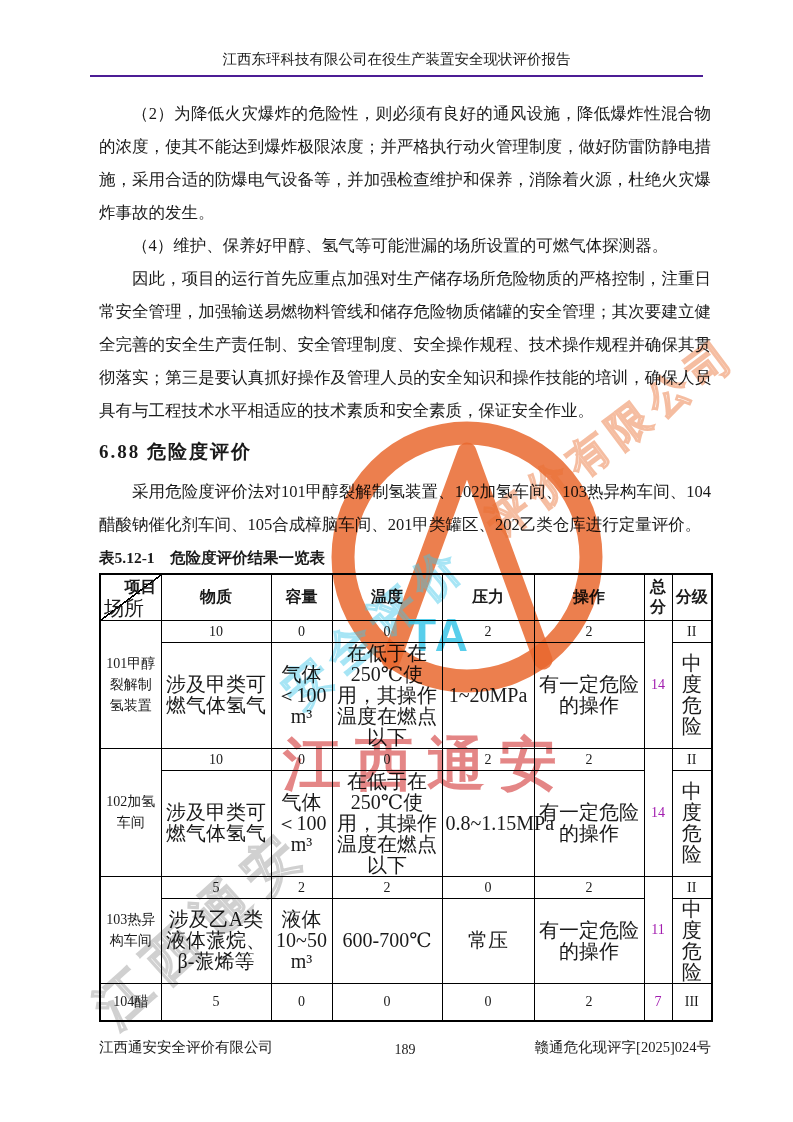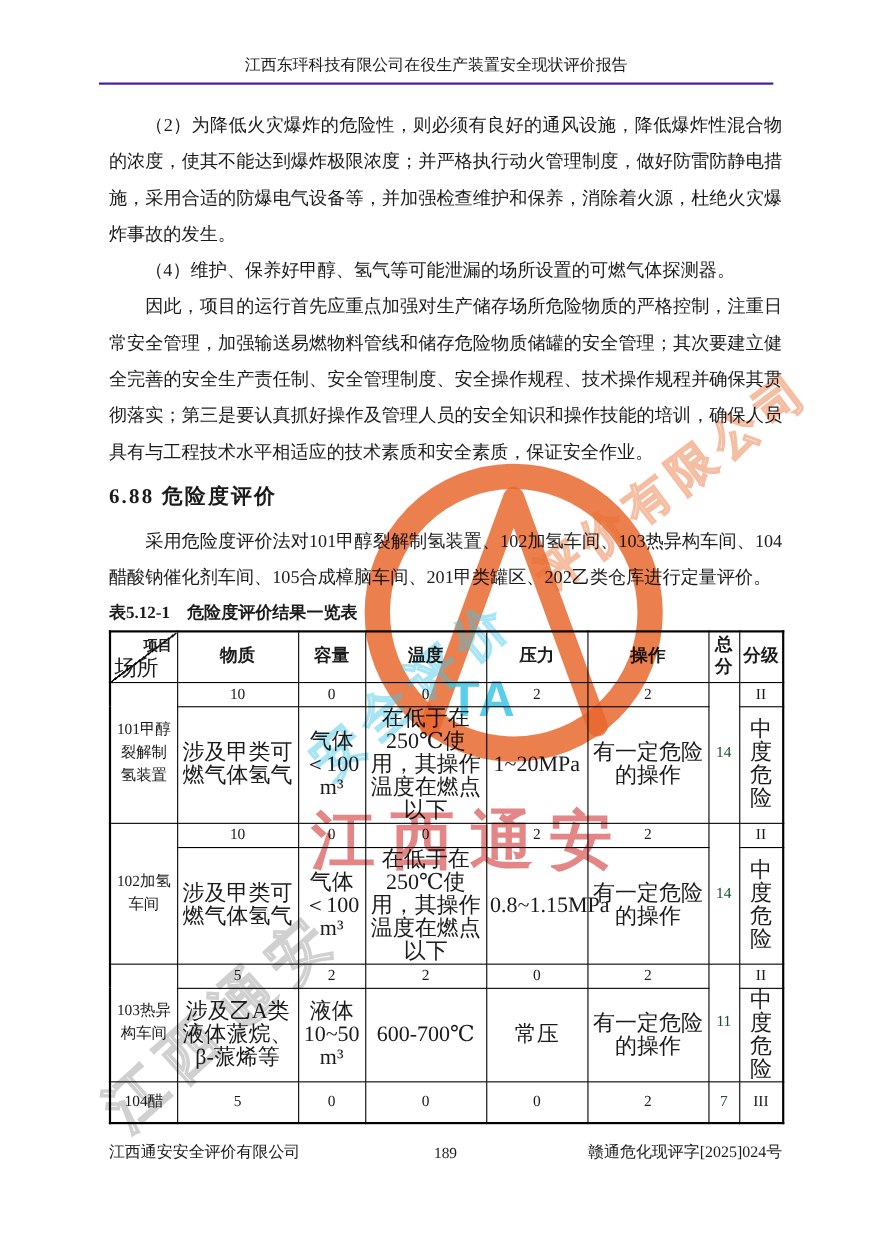--- a/index.html
+++ b/index.html
@@ -45,27 +45,27 @@
     padding:0 3px; line-height:21px; font-weight:normal;
   }
   tr.head-row { height:46px; }
   tr.head-row th { font-weight:bold; font-size:16px; line-height:20px; }
   tr.score-row { height:21px; }
   tr.score-row td { font-size:14px; }
   tr.desc-row { height:64px; }
   tr.desc-row td { font-size:20px; }
   tr.last-row { height:38px; }
   td.site-cell { font-size:15.5px; line-height:20px; padding:0 2px; }
-  td.total-cell { color:#14532d; font-size:14.5px;font-family:Liberation Serif, serif; }
+  td.total-cell { color:#a21caf; font-size:14.5px;font-family:Liberation Serif, serif; }
   th.corner-cell { position:relative; padding:0;
     background:linear-gradient(to bottom right,
       transparent calc(50% - 0.8px), #000 calc(50% - 0.8px),
       #000 calc(50% + 0.8px), transparent calc(50% + 0.8px));
   }
-  .corner-top { position:absolute; top:2px; right:4px; font-size:13px; font-weight:bold; }
+  .corner-top { position:absolute; top:2px; right:4px; font-size:16px; font-weight:bold; }
   .corner-bottom { position:absolute; bottom:2px; left:3px; font-size:20px; font-weight:normal; }
   
   .page-footer { position:absolute; top:1038px; left:99px; width:612px;
     font-size:14.5px; z-index:1; }
   .footer-company { position:absolute; left:0; top:0; }
   .footer-docno { position:absolute; right:0; top:0; }
   .footer-page { position:absolute; top:4px; left:0; width:100%;
     text-align:center; font-size:14px; font-family:"Liberation Serif",serif; }
   
   .wm-layer { position:absolute; inset:0; z-index:2; pointer-events:none;

